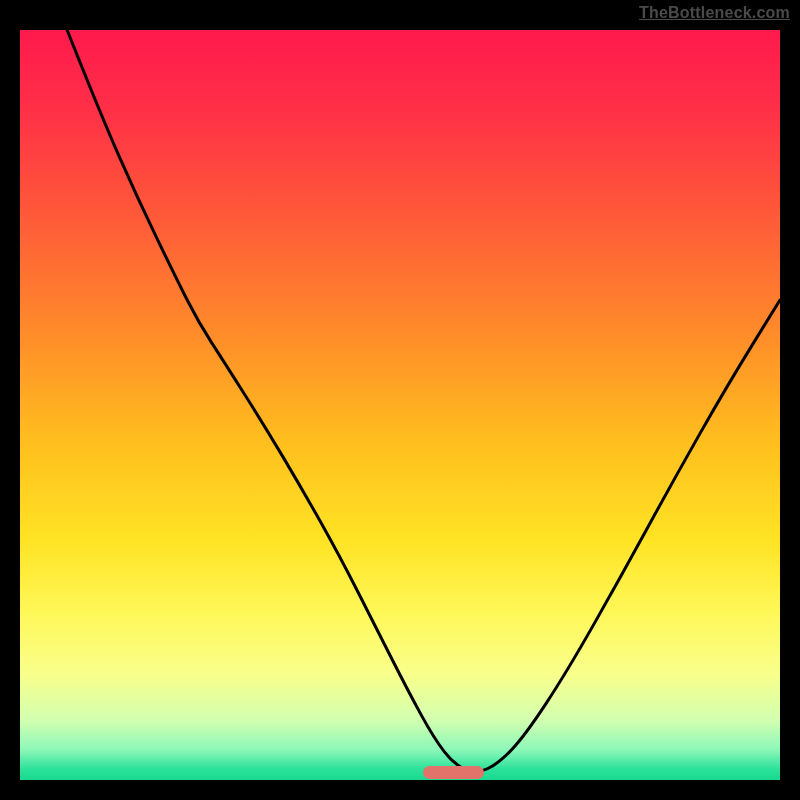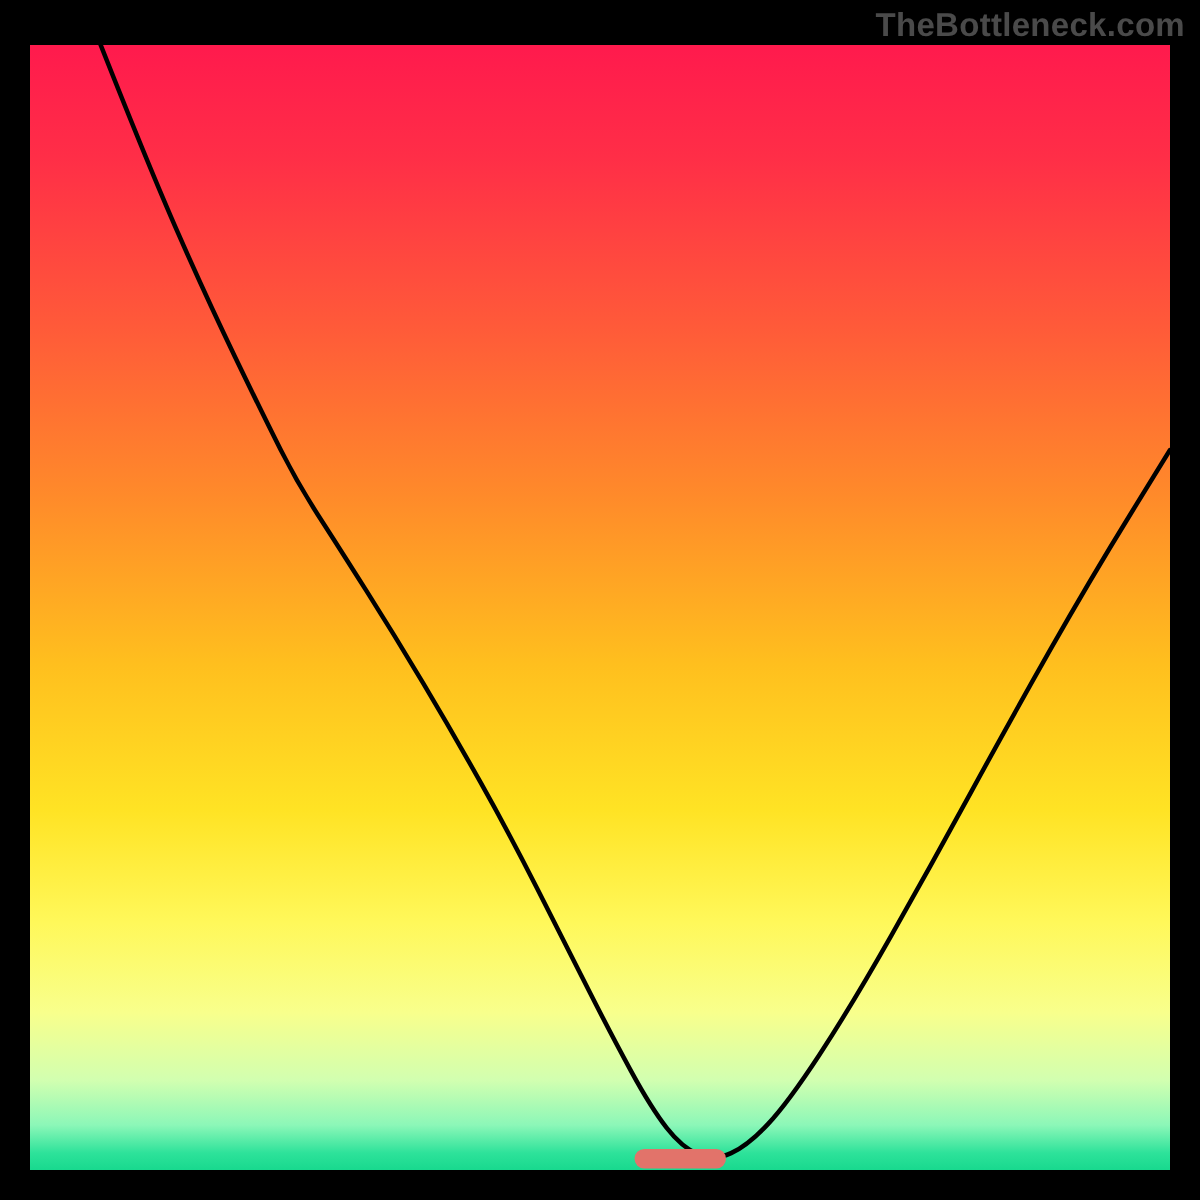--- a/index.html
+++ b/index.html
@@ -16,24 +16,25 @@
     left: 0;
     top: 0;
     width: 800px;
     height: 800px;
   }
   .watermark {
     position: absolute;
     top: 4px;
     right: 10px;
     color: #4a4a4a;
-    font-size: 22px;
+    font-size: 16px;
     font-weight: 600;
     letter-spacing: 0.2px;
     user-select: none;
+    text-decoration: underline;
   }
   .plot {
     position: absolute;
     left: 20px;
     top: 30px;
     width: 760px;
     height: 750px;
   }
   .marker {
     position: absolute;

